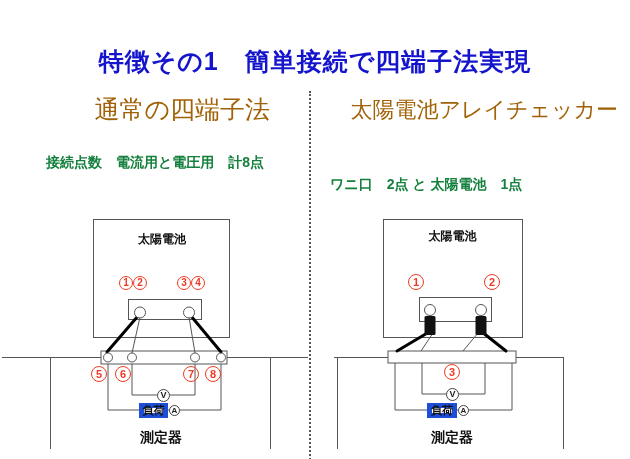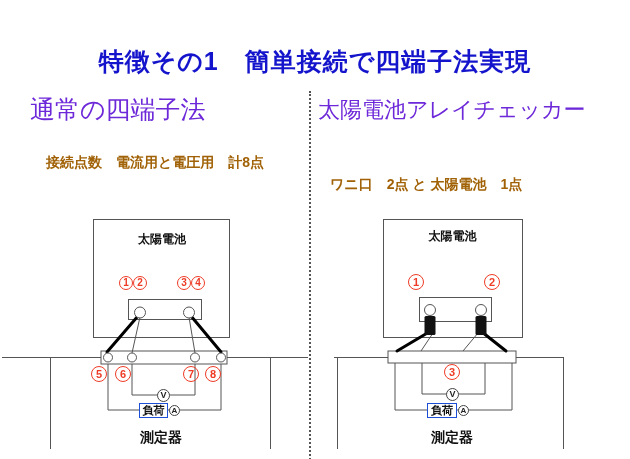--- a/index.html
+++ b/index.html
@@ -8,42 +8,42 @@
     font-family:"Liberation Sans","DejaVu Sans",sans-serif;color:#1a1a1a;margin-top:29px;
   }
   .abs{position:absolute;}
   .title{
     top:16px;left:0;width:630px;text-align:center;
     font-size:25px;font-weight:bold;color:#1414cc;letter-spacing:1px;white-space:nowrap;
   }
   .divider{
     left:309px;top:62px;height:380px;width:0;border-left:2px dotted #555;
   }
-  .panel-header{font-size:25px;font-weight:normal;color:#6d28d9;text-align:left;white-space:nowrap;}
+  .panel-header{font-size:25px;font-weight:normal;color:#a16207;text-align:right;white-space:nowrap;}
   .hdr-left{top:64px;left:30px;width:240px;}
   .hdr-right{top:66px;left:318px;width:300px;font-size:22px;}
-  .note{font-size:14px;font-weight:bold;white-space:nowrap;color:#a16207;}
+  .note{font-size:14px;font-weight:bold;white-space:nowrap;color:#15803d;}
   .solar-label,.meter-label{font-size:12px;font-weight:bold;text-align:center;color:#111;}
   .meter-label{font-size:14px;text-align:center;}
   .cnum{
     display:flex;align-items:center;justify-content:center;box-sizing:border-box;
     width:16px;height:16px;border:1.5px solid #ee3b26;border-radius:50%;
     color:#ee3b26;font-size:11px;font-weight:bold;background:transparent;line-height:1;
   }
   .cnum.sm{width:14px;height:14px;font-size:10px;border-width:1.4px;}
   .pair{display:flex;gap:0px;}
   .meter-circle{
     display:flex;align-items:center;justify-content:center;box-sizing:border-box;
     border:1px solid #444;border-radius:50%;background:#fff;color:#222;
     font-weight:bold;line-height:1;
   }
   .vmeter{width:13px;height:13px;font-size:9px;}
   .ameter{width:11px;height:11px;font-size:8px;}
   .load-box{
-    box-sizing:border-box;border:1px solid #1d4ed8;background:#fff;
+    box-sizing:border-box;border:5px solid #1d4ed8;background:#fff;
     display:flex;align-items:center;justify-content:center;
     font-size:11px;font-weight:bold;color:#111;white-space:nowrap;
   }
   svg.circuit{left:0;top:0;}
 </style>
 </head>
 <body>
 
 <div class="stage">
 

